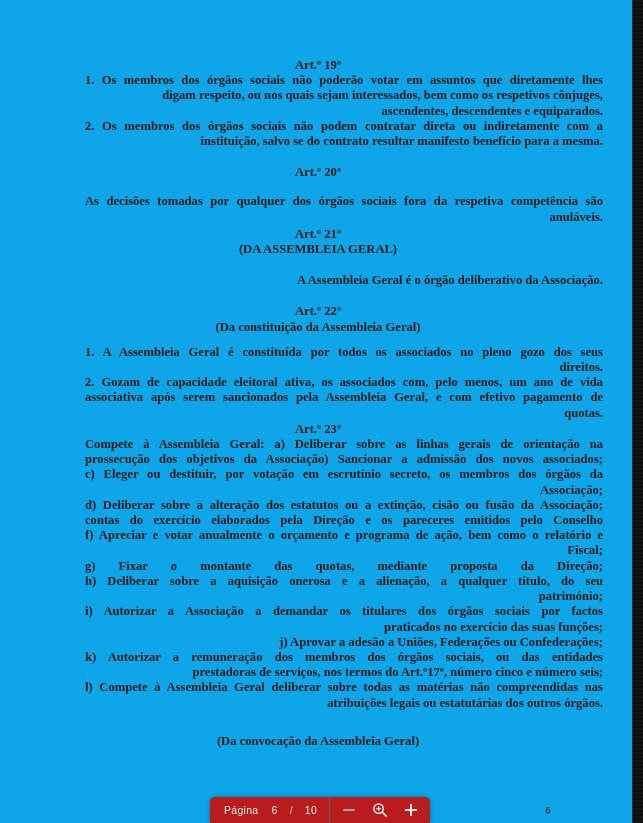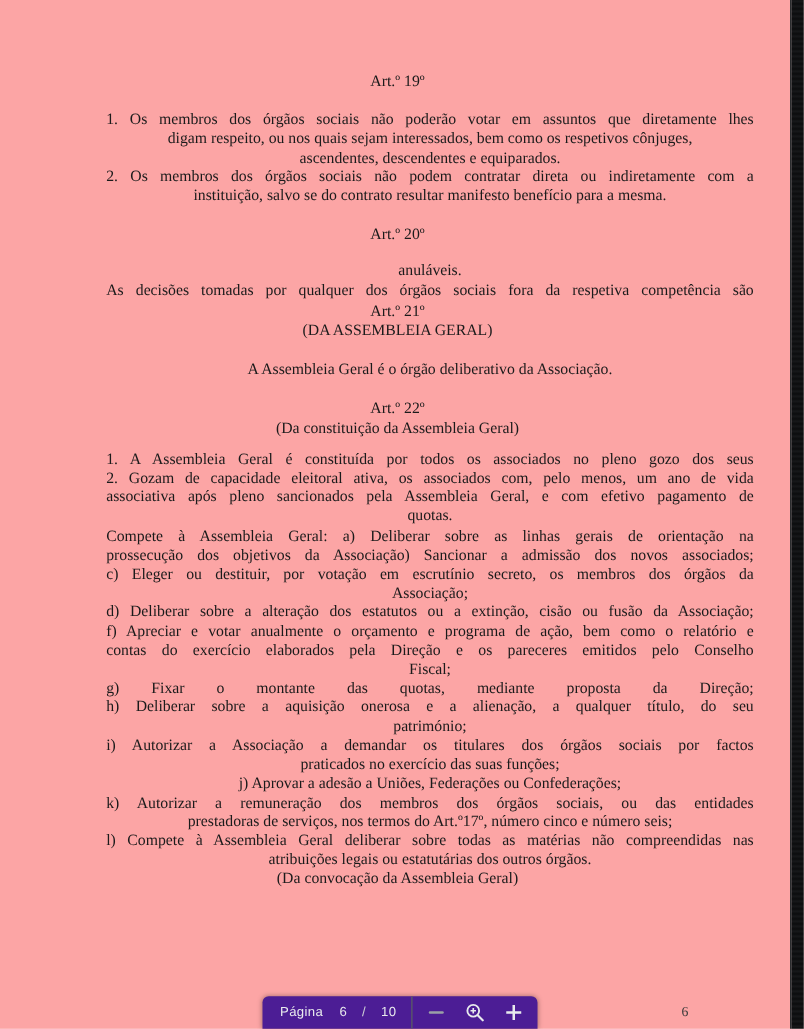--- a/index.html
+++ b/index.html
@@ -3,34 +3,34 @@
 <meta charset="utf-8">
 <style>
   html,body{margin:0;padding:0;}
   body{
     width:643px;height:823px;position:relative;overflow:hidden;
     background:#ffffff;
     font-family:"Liberation Serif", serif;
   }
   
   .page{
-    position:absolute;left:0;top:0;width:633px;height:823px;background:#fca5a5;
+    position:absolute;left:0;top:0;width:633px;height:823px;background:#0ea5e9;font-weight:bold;
   }
   .content{
     position:absolute;left:85px;top:58px;width:518px;
     font-size:12.6px;line-height:15.2px;color:#1b1b1b;
   }
   .h,.sub{
     text-align:center;position:relative;left:-26px;white-space:nowrap;
   }
   .para{margin:0;}
-  .line{white-space:nowrap;text-align:center;}
+  .line{white-space:nowrap;text-align:right;}
   .line.jl{text-align:justify;text-align-last:justify;}
   
-  .content>:nth-child(2){margin-top:15px;}
+  .content>:nth-child(2){}
   .content>:nth-child(3){margin-top:16px;}
   .content>:nth-child(4){margin-top:14px;}
   .content>:nth-child(5){margin-top:2px;}
   .content>:nth-child(7){margin-top:16px;}
   .content>:nth-child(8){margin-top:16px;}
   .content>:nth-child(10){margin-top:10px;}
   .content>:nth-child(11){margin-top:1px;}
   .content>:nth-child(13){margin-top:23px;}
   .content>:nth-child(14){margin-top:-2px;}
   
@@ -41,21 +41,21 @@
   
   .scan-edge{
     position:absolute;top:0;right:0;width:10px;height:823px;
     background:
       repeating-linear-gradient(0deg,#0c0d0e 0px,#17181a 2px,#0a0b0c 4px);
     border-left:1px solid #2a2b2d;
   }
   
   .toolbar{
     position:absolute;left:210px;top:797px;width:220px;height:26px;
-    background:#4c1d95;border-radius:5px 5px 0 0;
+    background:#b91c1c;border-radius:5px 5px 0 0;
     display:flex;align-items:center;
     font-family:"Liberation Sans", sans-serif;
     color:#e8eaed;font-size:10.5px;letter-spacing:.3px;
     box-shadow:0 0 4px rgba(0,0,0,.35);
   }
   .tb-left{
     display:flex;align-items:center;height:100%;
     padding:0 12px 0 14px;flex:0 0 auto;
   }
   .tb-left span{display:inline-block;}
@@ -90,44 +90,46 @@
       <div class="h">Art.º 19º</div>
       <div class="para">
         <div class="line jl">1. Os membros dos órgãos sociais não poderão votar em assuntos que diretamente lhes</div>
         <div class="line">digam respeito, ou nos quais sejam interessados, bem como os respetivos cônjuges,</div>
         <div class="line">ascendentes, descendentes e equiparados.</div>
         <div class="line jl">2. Os membros dos órgãos sociais não podem contratar direta ou indiretamente com a</div>
         <div class="line">instituição, salvo se do contrato resultar manifesto benefício para a mesma.</div>
       </div>
       <div class="h">Art.º 20º</div>
       <div class="para">
+        <div class="line jl">As decisões tomadas por qualquer dos órgãos sociais fora da respetiva competência são</div>
         <div class="line">anuláveis.</div>
-        <div class="line jl">As decisões tomadas por qualquer dos órgãos sociais fora da respetiva competência são</div>
       </div>
       <div class="h">Art.º 21º</div>
       <div class="sub">(DA ASSEMBLEIA GERAL)</div>
       <div class="para">
         <div class="line">A Assembleia Geral é o órgão deliberativo da Associação.</div>
       </div>
       <div class="h">Art.º 22º</div>
       <div class="sub">(Da constituição da Assembleia Geral)</div>
       <div class="para">
         <div class="line jl">1. A Assembleia Geral é constituída por todos os associados no pleno gozo dos seus</div>
+        <div class="line">direitos.</div>
         <div class="line jl">2. Gozam de capacidade eleitoral ativa, os associados com, pelo menos, um ano de vida</div>
-        <div class="line jl">associativa após pleno sancionados pela Assembleia Geral, e com efetivo pagamento de</div>
+        <div class="line jl">associativa após serem sancionados pela Assembleia Geral, e com efetivo pagamento de</div>
         <div class="line">quotas.</div>
       </div>
+      <div class="h">Art.º 23º</div>
       <div class="para">
         <div class="line jl">Compete à Assembleia Geral: a) Deliberar sobre as linhas gerais de orientação na</div>
         <div class="line jl">prossecução dos objetivos da Associação) Sancionar a admissão dos novos associados;</div>
         <div class="line jl">c) Eleger ou destituir, por votação em escrutínio secreto, os membros dos órgãos da</div>
         <div class="line">Associação;</div>
         <div class="line jl">d) Deliberar sobre a alteração dos estatutos ou a extinção, cisão ou fusão da Associação;</div>
+        <div class="line jl">contas do exercício elaborados pela Direção e os pareceres emitidos pelo Conselho</div>
         <div class="line jl">f) Apreciar e votar anualmente o orçamento e programa de ação, bem como o relatório e</div>
-        <div class="line jl">contas do exercício elaborados pela Direção e os pareceres emitidos pelo Conselho</div>
         <div class="line">Fiscal;</div>
         <div class="line jl">g) Fixar o montante das quotas, mediante proposta da Direção;</div>
         <div class="line jl">h) Deliberar sobre a aquisição onerosa e a alienação, a qualquer título, do seu</div>
         <div class="line">património;</div>
         <div class="line jl">i) Autorizar a Associação a demandar os titulares dos órgãos sociais por factos</div>
         <div class="line">praticados no exercício das suas funções;</div>
         <div class="line">j) Aprovar a adesão a Uniões, Federações ou Confederações;</div>
         <div class="line jl">k) Autorizar a remuneração dos membros dos órgãos sociais, ou das entidades</div>
         <div class="line">prestadoras de serviços, nos termos do Art.º17º, número cinco e número seis;</div>
         <div class="line jl">l) Compete à Assembleia Geral deliberar sobre todas as matérias não compreendidas nas</div>

